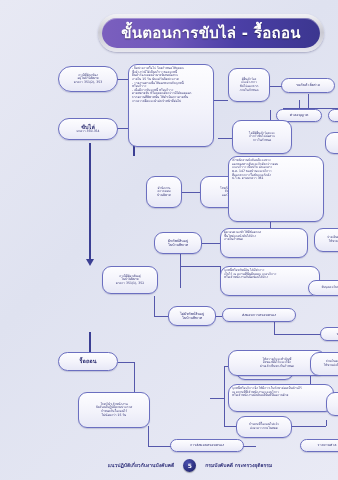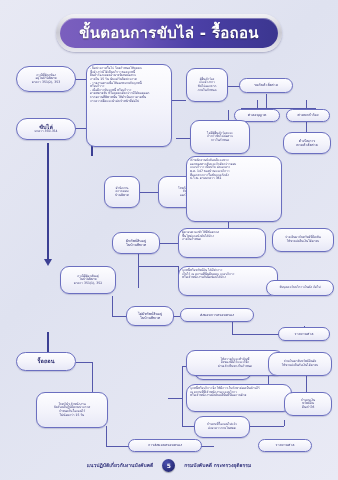--- a/index.html
+++ b/index.html
@@ -2,21 +2,21 @@
 <html><head>
 <meta charset="utf-8">
 <style>
   html,body{margin:0;padding:0;}
   body{
     width:338px;height:480px;overflow:hidden;
     font-family:"DejaVu Sans","Liberation Sans",sans-serif;
     background:linear-gradient(135deg,#e8e9f4 0%,#dfe2f0 40%,#e9eaf5 100%);
     position:relative;
   }
-  #page{position:absolute;inset:0;}
+  #page{position:absolute;inset:0;margin-left:42px;}
 
   
   .banner-shell{
     position:absolute;left:56px;top:14px;width:226px;height:38px;
     border-radius:19px;
     background:linear-gradient(180deg,#f2f2f5 0%,#c9c9d2 48%,#e7e7ee 100%);
     box-shadow:0 1px 2px rgba(60,60,110,.35);
   }
   .banner{
     position:absolute;left:60px;top:18px;width:218px;height:30px;

